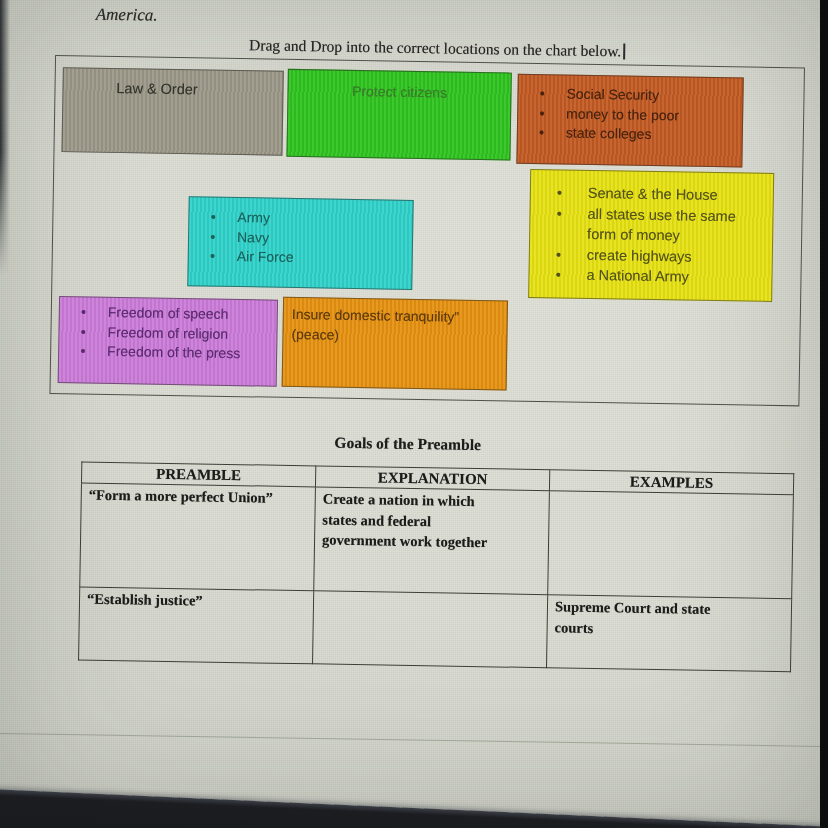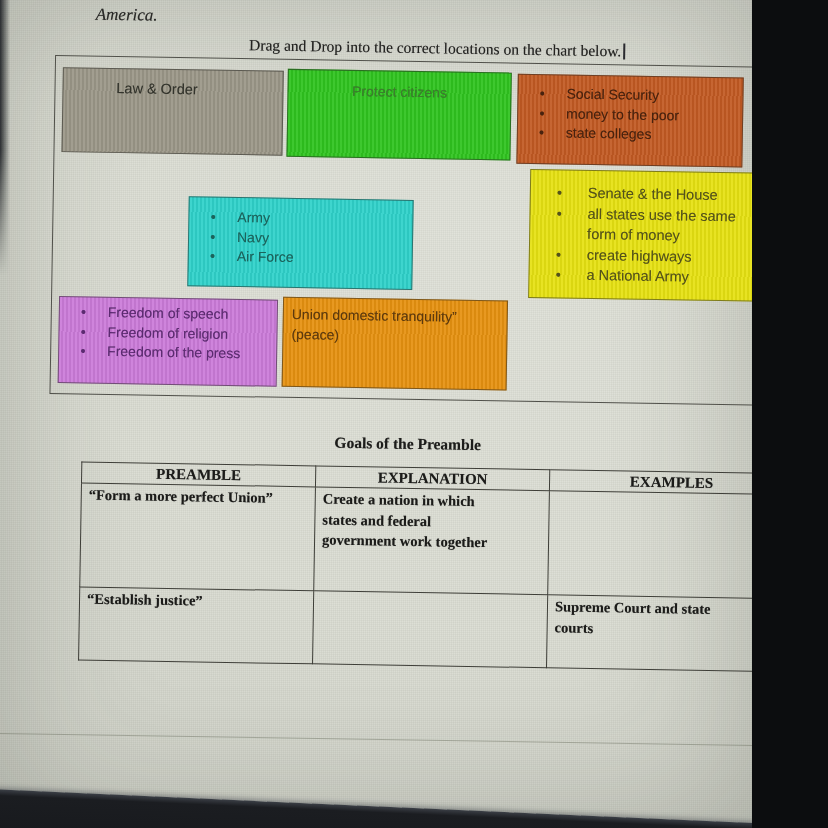--- a/index.html
+++ b/index.html
@@ -1,18 +1,18 @@
 <!DOCTYPE html>
 <html><head>
 <meta charset="utf-8">
 <style>
   html,body{margin:0;padding:0;}
   body{width:828px;height:828px;overflow:hidden;background:#0c0d0f;}
   .photo{
-    position:relative;width:752px;height:828px;overflow:hidden;
+    position:relative;width:820px;height:828px;overflow:hidden;
     background:
       radial-gradient(130% 105% at 66% 28%, rgba(255,255,255,0.12) 0%, rgba(255,255,255,0) 45%, rgba(40,45,35,0.10) 92%),
       repeating-linear-gradient(90deg, rgba(255,255,255,0.035) 0 1px, rgba(0,0,0,0.028) 1px 2px),
       repeating-linear-gradient(0deg, rgba(255,255,255,0.03) 0 1px, rgba(0,0,0,0.022) 1px 2px),
       #dbddd3;
     box-shadow:inset 0 0 140px rgba(45,50,42,0.22);
     font-family:"Liberation Sans",sans-serif;
   }
   .doc{position:absolute;left:0;top:0;width:828px;height:828px;transform:rotate(0.95deg);transform-origin:55px 60px;}
   .heading{position:absolute;left:95px;top:4px;font:italic 17px/1.2 "Liberation Serif",serif;color:#2a2a28;text-shadow:0 0 0.7px rgba(0,0,0,0.4);}
@@ -109,21 +109,21 @@
 
       <div class="tile t-purple" style="background-color: rgb(203, 123, 217);">
         <ul class="items">
           <li>Freedom of speech</li>
           <li>Freedom of religion</li>
           <li>Freedom of the press</li>
         </ul>
       </div>
 
       <div class="tile t-orange" style="background-color: rgb(230, 145, 16);">
-        <span class="tile-label pre">Union domestic tranquility”
+        <span class="tile-label pre">Insure domestic tranquility”
 (peace)</span>
       </div>
 
     </div>
 
     <div class="tbl-title">Goals of the Preamble</div>
 
     <table class="goals">
       <colgroup>
           <col style="width:234px">

